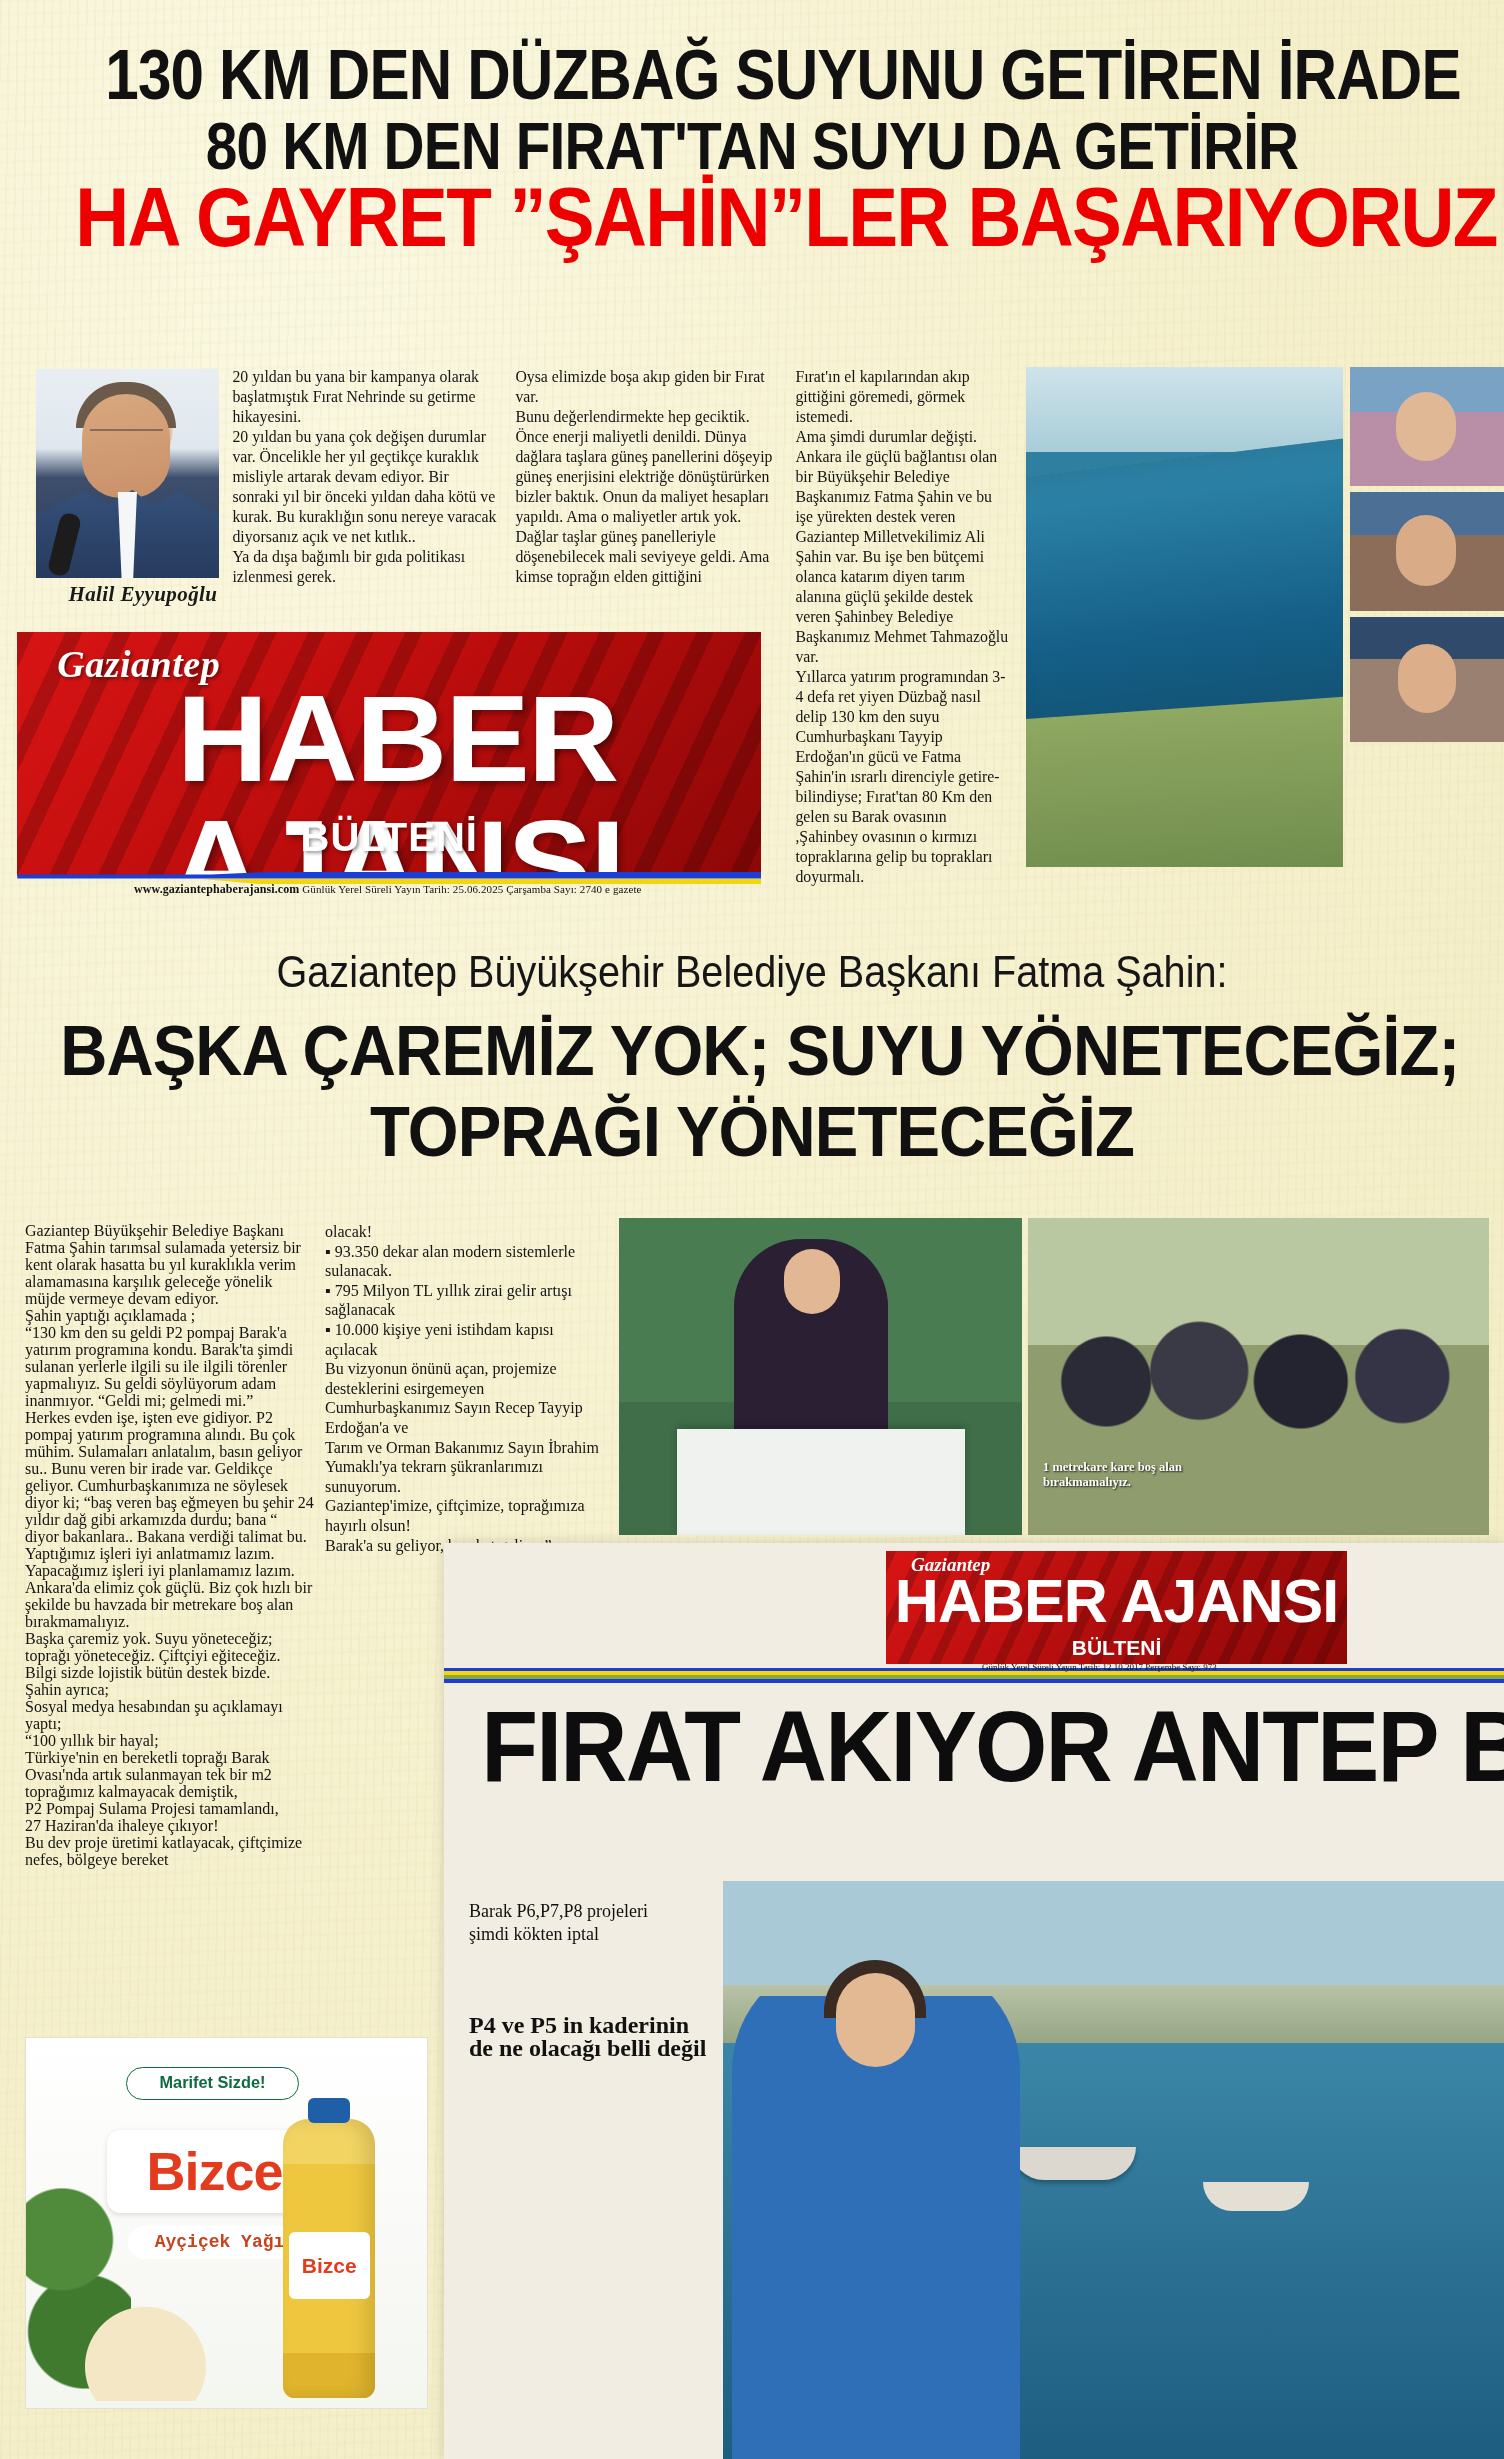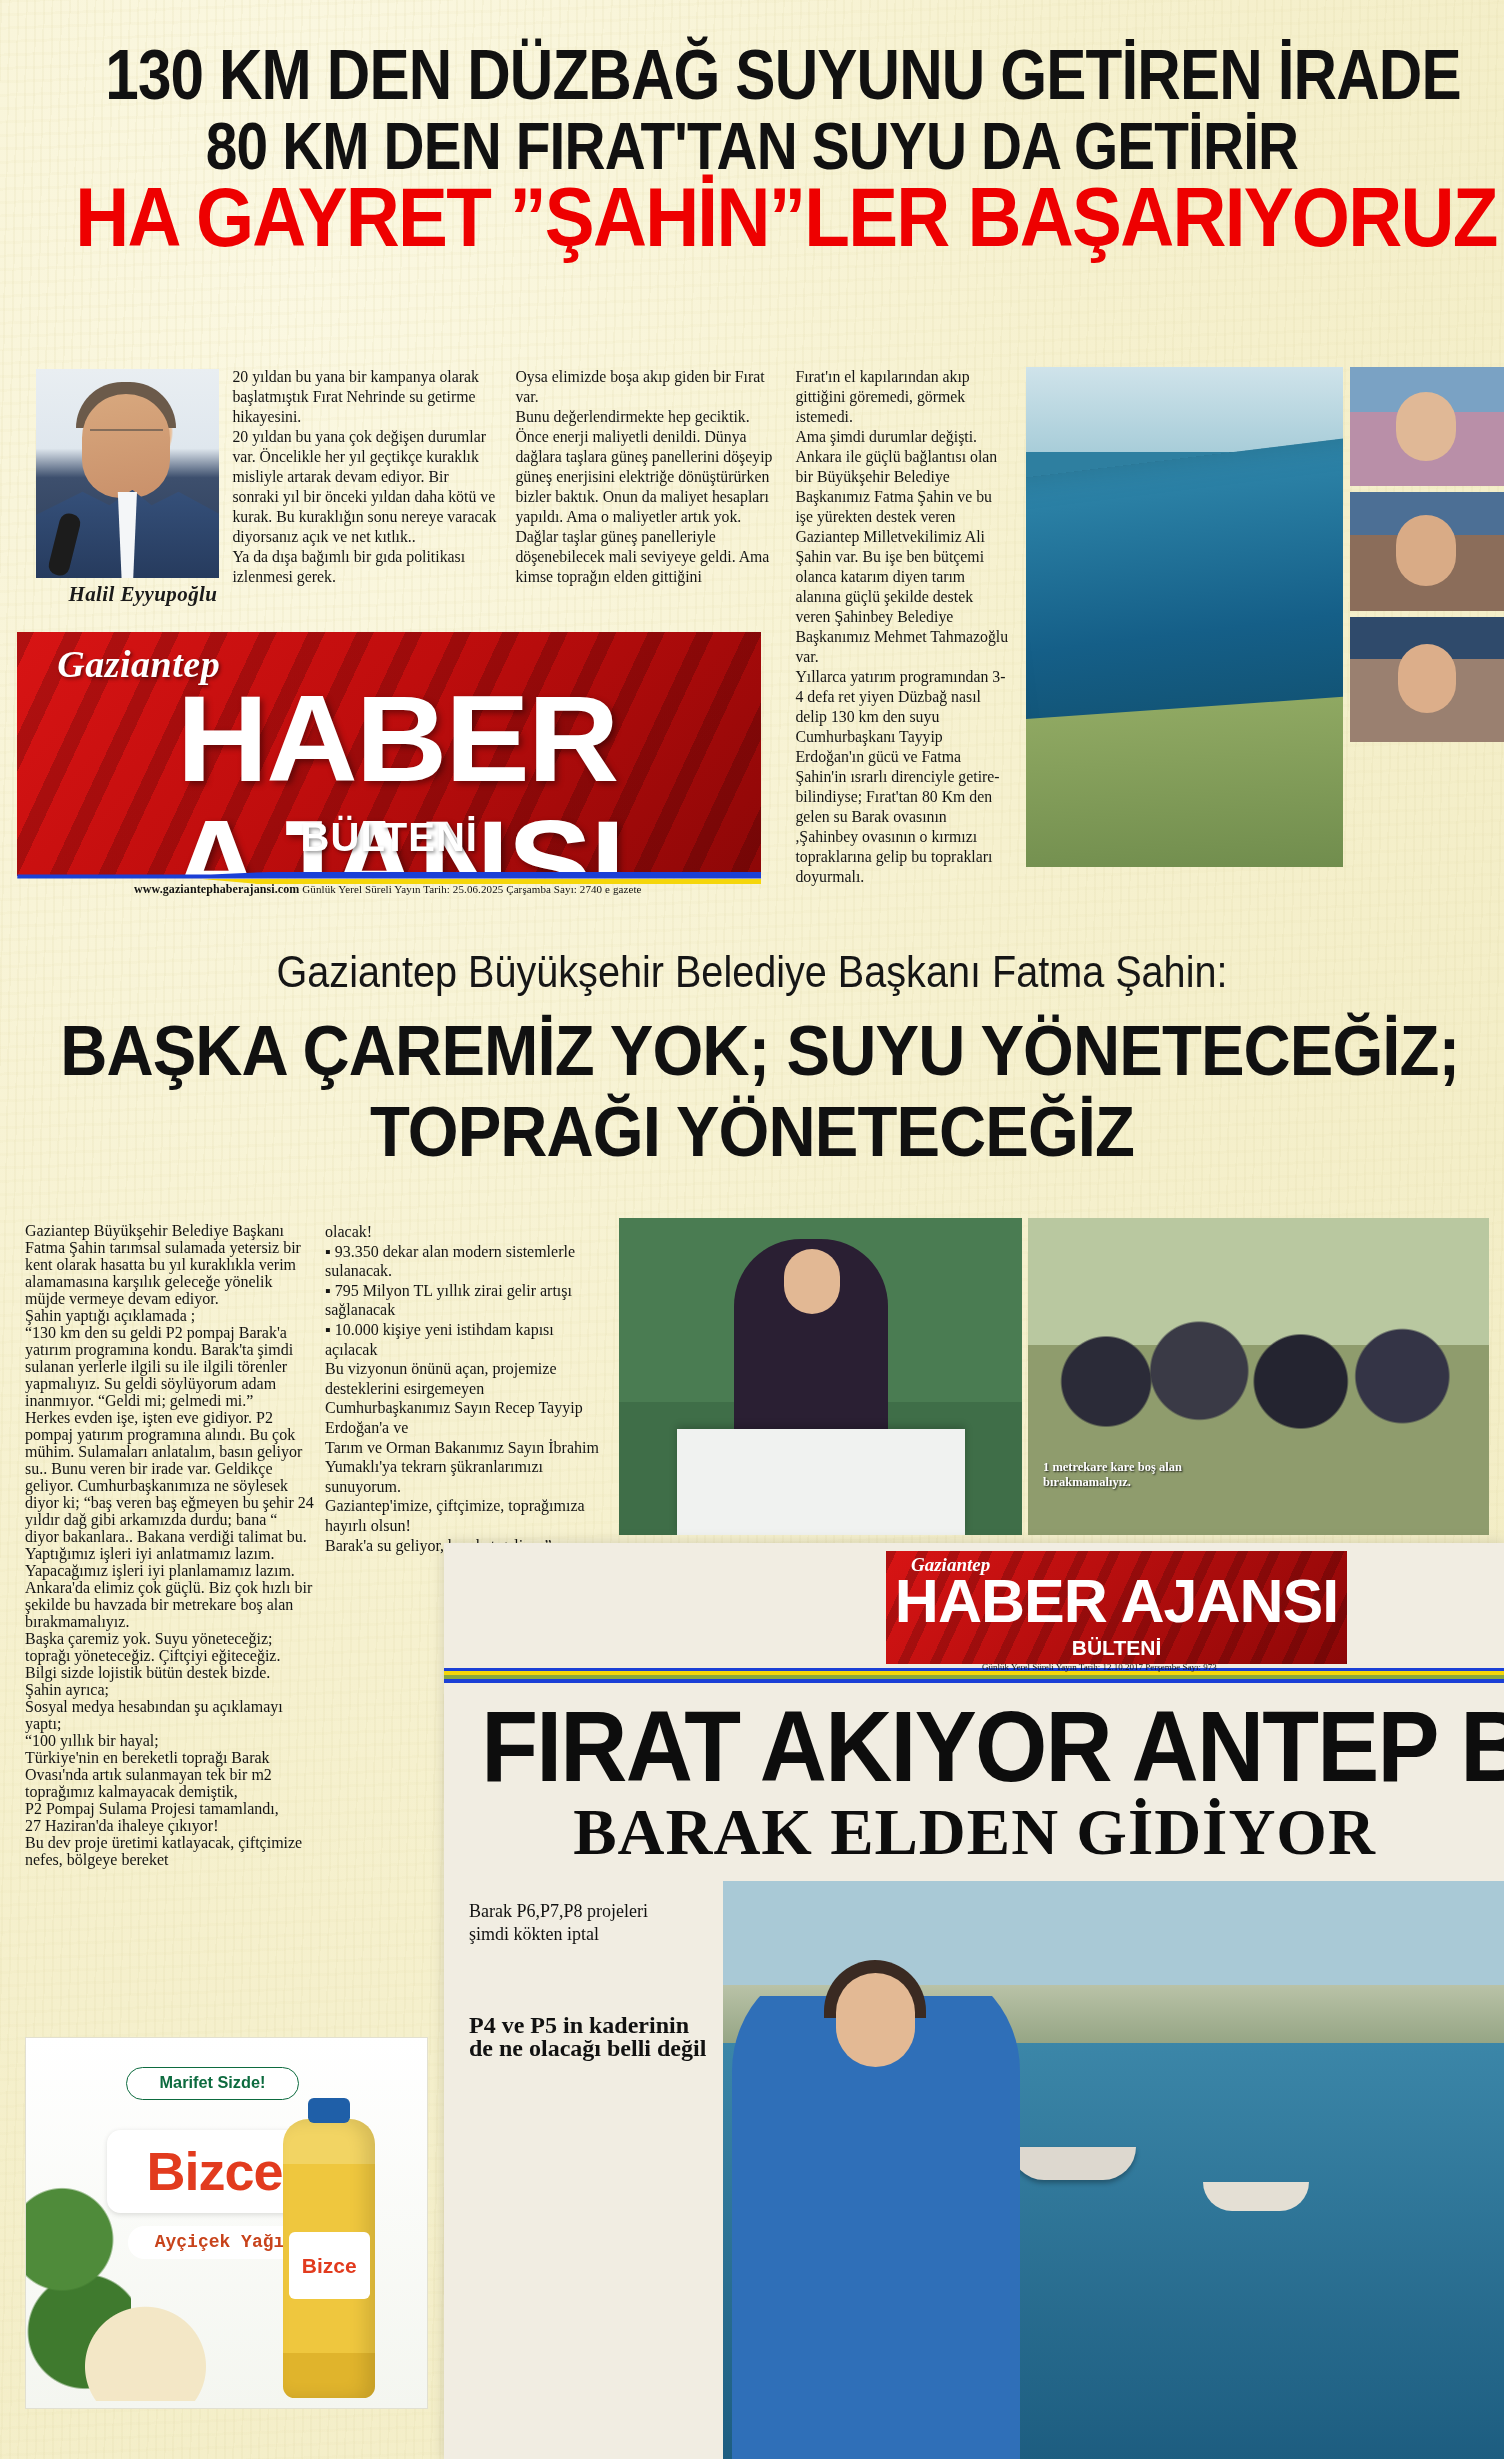--- a/index.html
+++ b/index.html
@@ -482,21 +482,20 @@
 
     <div class="rp-mast">
       <div class="g">Gaziantep</div>
       <div class="t">HABER AJANSI</div>
       <div class="s">BÜLTENİ</div>
     </div>
     <div class="rp-stripe"></div>
     <div class="rp-foot">Günlük Yerel Süreli Yayın Tarih: 12.10.2017 Perşembe Sayı: 973</div>
 
     <div class="rp-hl1">FIRAT AKIYOR ANTEP BAKIYOR</div>
-    <div class="rp-hl2">BARAK ELDEN GİDİYOR</div>
 
     <div class="rp-note">Barak P6,P7,P8 projeleri şimdi kökten iptal</div>
     <div class="rp-note2">P4 ve P5 in kaderinin de ne olacağı belli değil</div>
 
     <div class="rp-lady">
       <div class="hr"></div>
       <div class="fc"></div>
     </div>
   </div>
 

